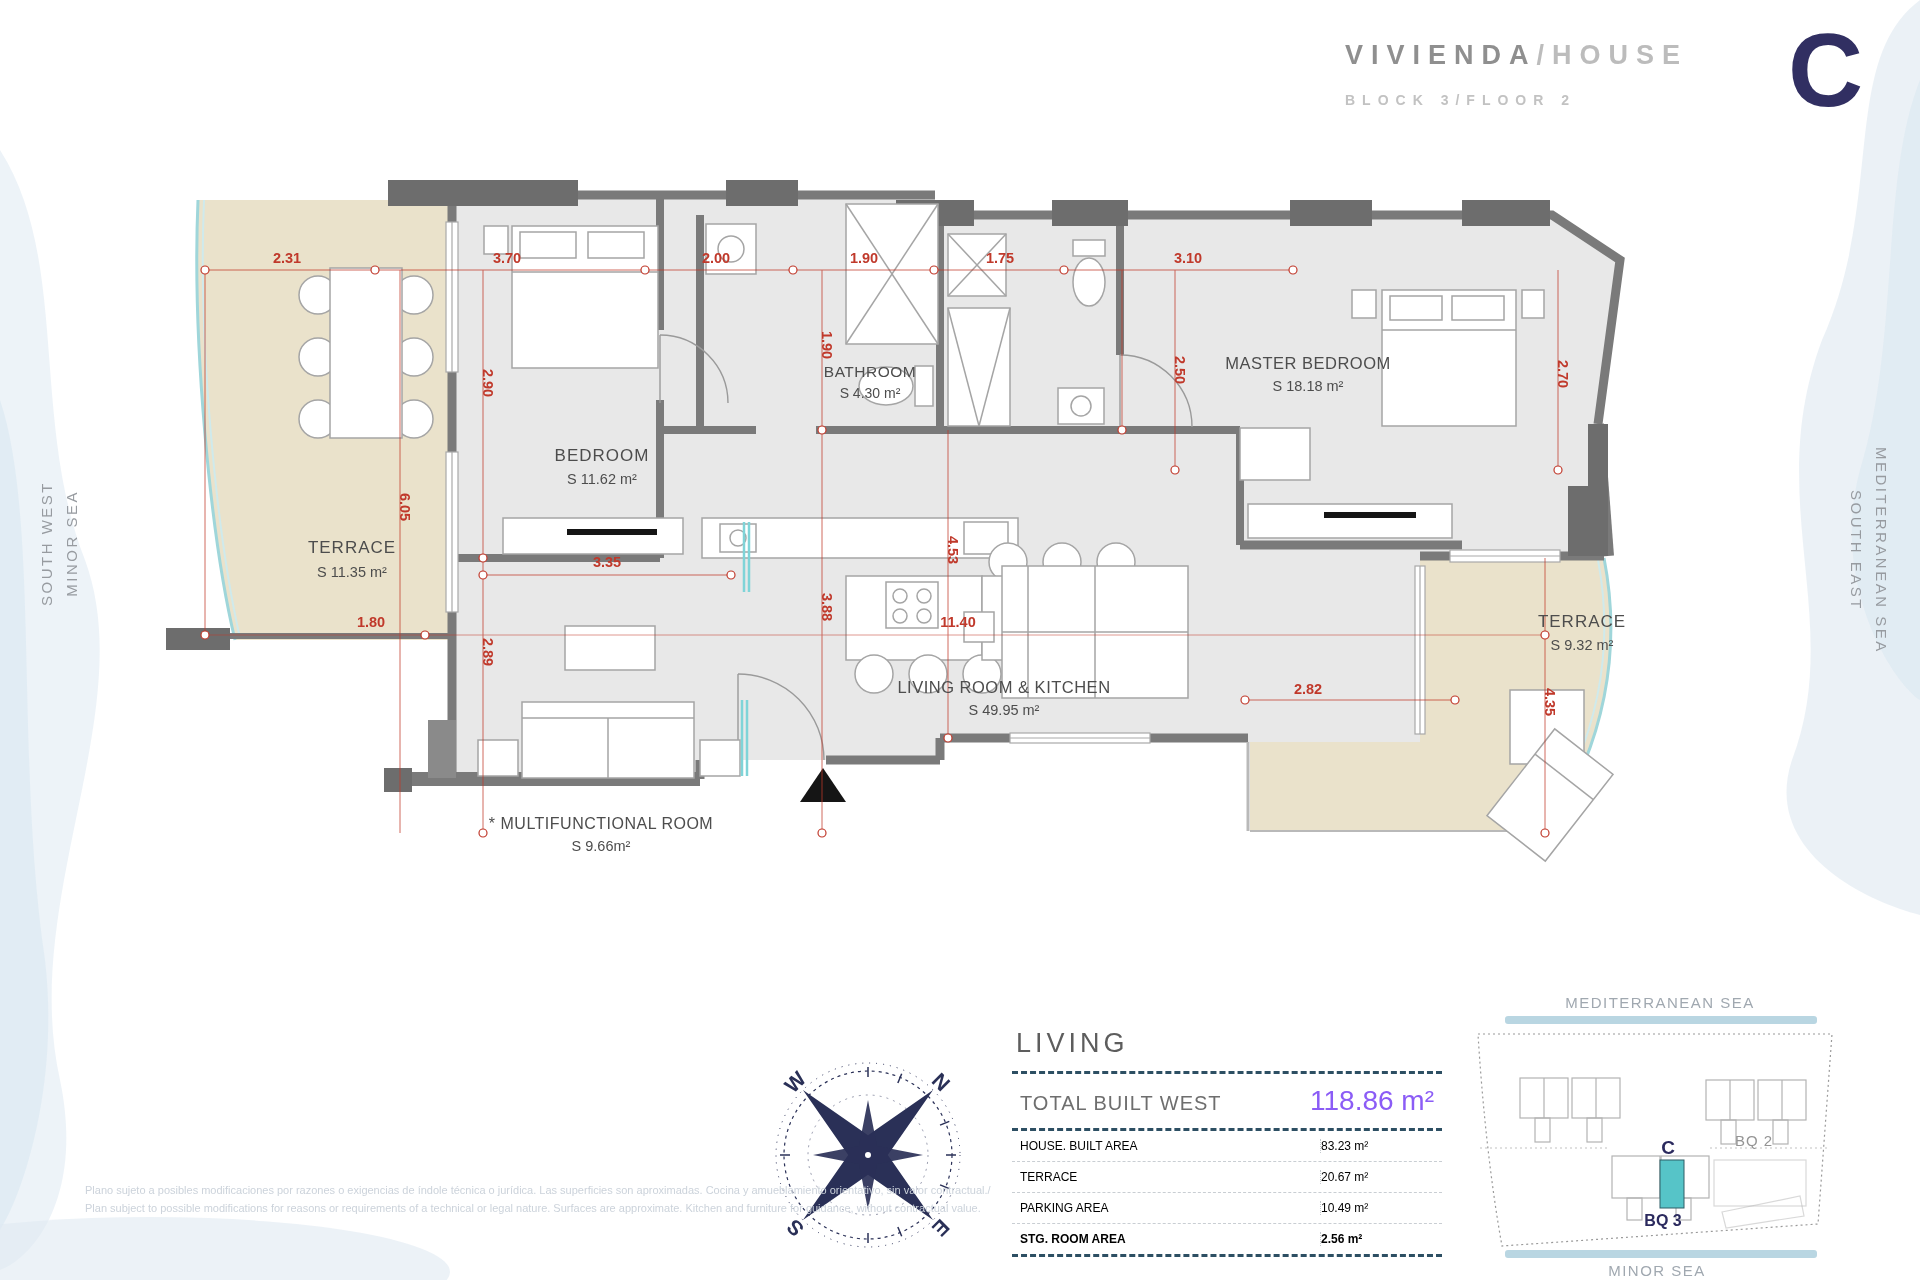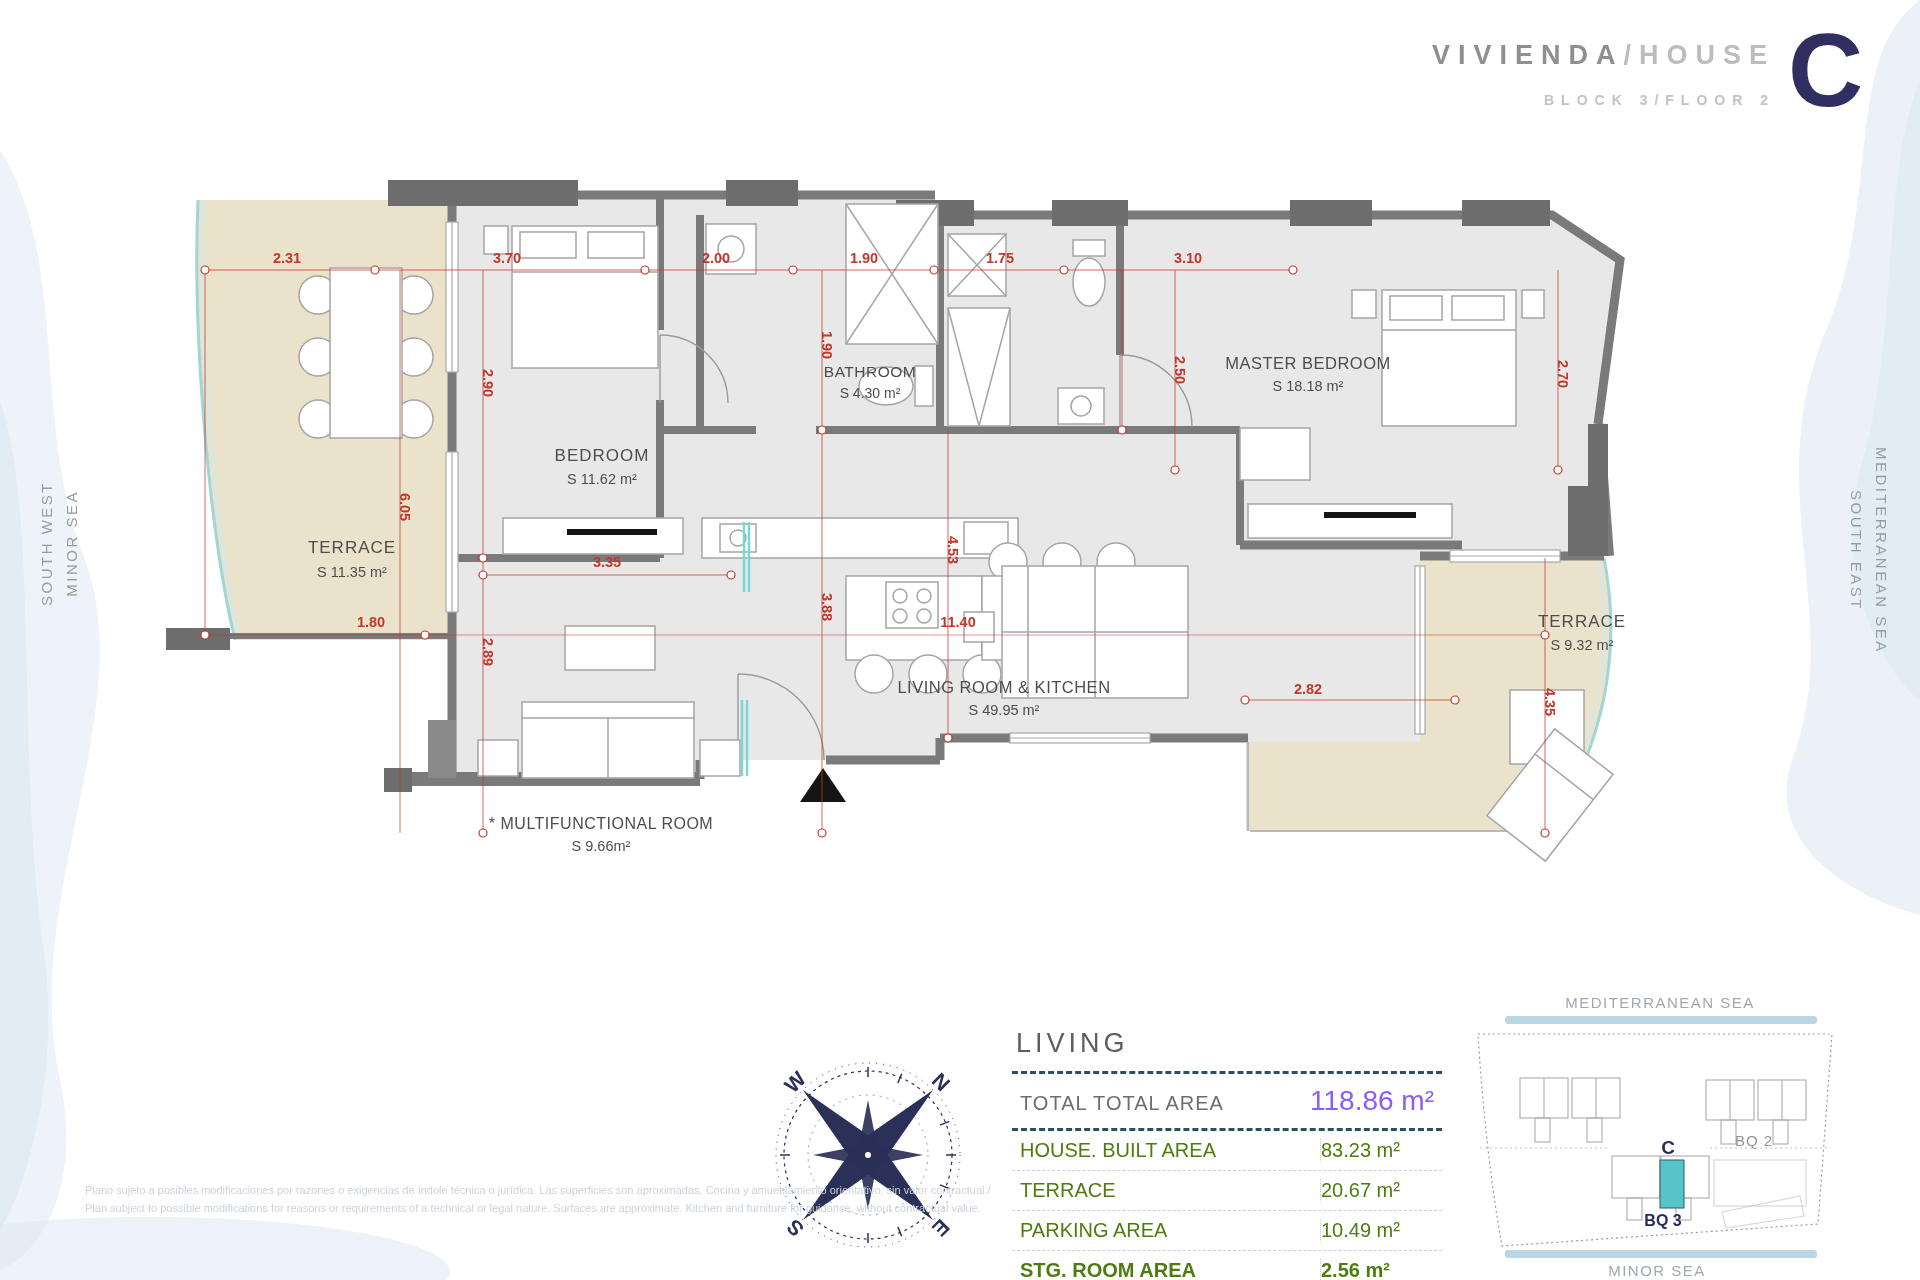--- a/index.html
+++ b/index.html
@@ -1,40 +1,40 @@
 <!DOCTYPE html>
 <html><head>
 <meta charset="utf-8">
 <style>
   html,body{margin:0;padding:0;background:#ffffff;}
   body{font-family:"Liberation Sans", sans-serif;}
   .page{position:relative;width:1920px;height:1280px;background:#ffffff;overflow:hidden;}
   svg{position:absolute;left:0;top:0;}
   
-  .header{position:absolute;left:1400px;top:40px;width:375px;text-align:right;}
+  .header{position:absolute;left:1345px;top:40px;width:375px;text-align:left;}
   .header .title{font-size:27px;font-weight:700;letter-spacing:8px;white-space:nowrap;}
   .header .title .t1{color:#8f8f8f;}
   .header .title .t2{color:#bcbcbc;}
   .header .subtitle{font-size:14px;font-weight:700;letter-spacing:7px;color:#c2c2c2;margin-top:21px;}
   .unit-letter{position:absolute;left:1788px;top:18px;font-size:104px;font-weight:700;color:#312f62;line-height:1;}
   
   .side-label{position:absolute;display:flex;gap:8px;color:#979ba0;font-size:15px;letter-spacing:2.5px;}
   .side-label span{writing-mode:vertical-rl;}
   .side-left{left:38px;top:428px;height:230px;align-items:center;}
   .side-left span{transform:rotate(180deg);}
   .side-right{left:1848px;top:420px;height:260px;align-items:center;}
   
   .total-block{position:absolute;left:1012px;top:1028px;width:430px;}
   .total-title{font-size:27px;color:#5d5d5d;letter-spacing:4px;margin:0 0 12px 4px;}
   .trow1{display:flex;justify-content:space-between;align-items:baseline;
          border-top:3px dashed #2d4f63;border-bottom:3px dashed #2d4f63;padding:11px 8px;}
   .trow1 .lbl{font-size:20px;color:#6e6e6e;letter-spacing:1px;}
   .trow1 .val{font-size:28px;color:#8b5cf6;}
   .trow{display:grid;grid-template-columns:1fr 118px;padding:8px 4px 8px 8px;
-        font-size:20px;color:#4d7c0f;border-bottom:1px dashed #c9ced3;}
+        font-size:12px;color:#000000;border-bottom:1px dashed #c9ced3;}
   .trow .val{text-align:left;border-left:1px dotted #c4c9ce;padding:0 4px 0 0;}
   .trow.last{border-bottom:3px dashed #2d4f63;font-weight:bold;}
   
   .disclaimer{position:absolute;left:85px;top:1182px;width:1150px;font-size:11px;
               line-height:1.6;color:#ccd3db;}
 </style>
 </head>
 <body>
 
 <div class="page">
@@ -374,21 +374,21 @@
     <span>MINOR SEA</span>
   </div>
   <div class="side-label side-right">
     <span>SOUTH EAST</span>
     <span>MEDITERRANEAN SEA</span>
   </div>
 
   <div class="total-block">
     <div class="total-title">LIVING</div>
     <div class="trow1">
-      <span class="lbl">TOTAL TOTAL AREA</span>
+      <span class="lbl">TOTAL BUILT WEST</span>
       <span class="val">118.86 m²</span>
     </div>
     <div class="trow">
       <span class="lbl">HOUSE. BUILT AREA</span>
       <span class="val">83.23 m²</span>
     </div>
     <div class="trow">
       <span class="lbl">TERRACE</span>
       <span class="val">20.67 m²</span>
     </div>

